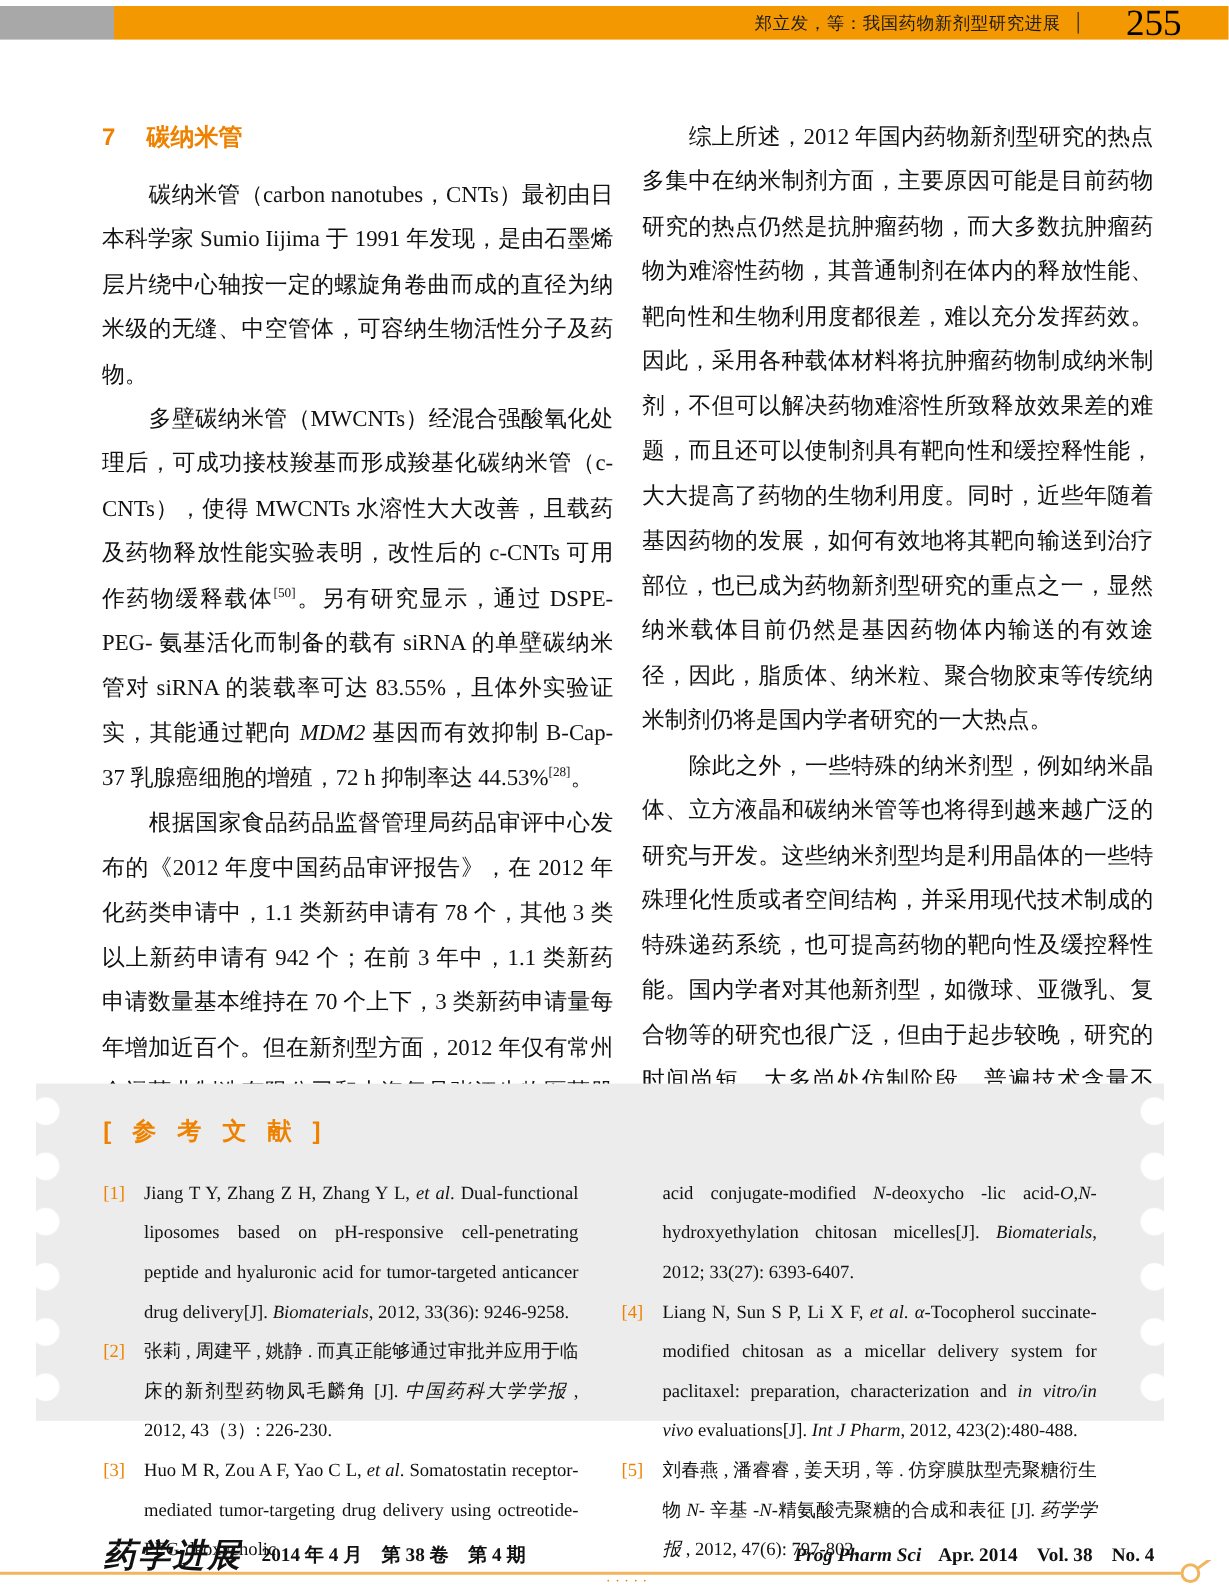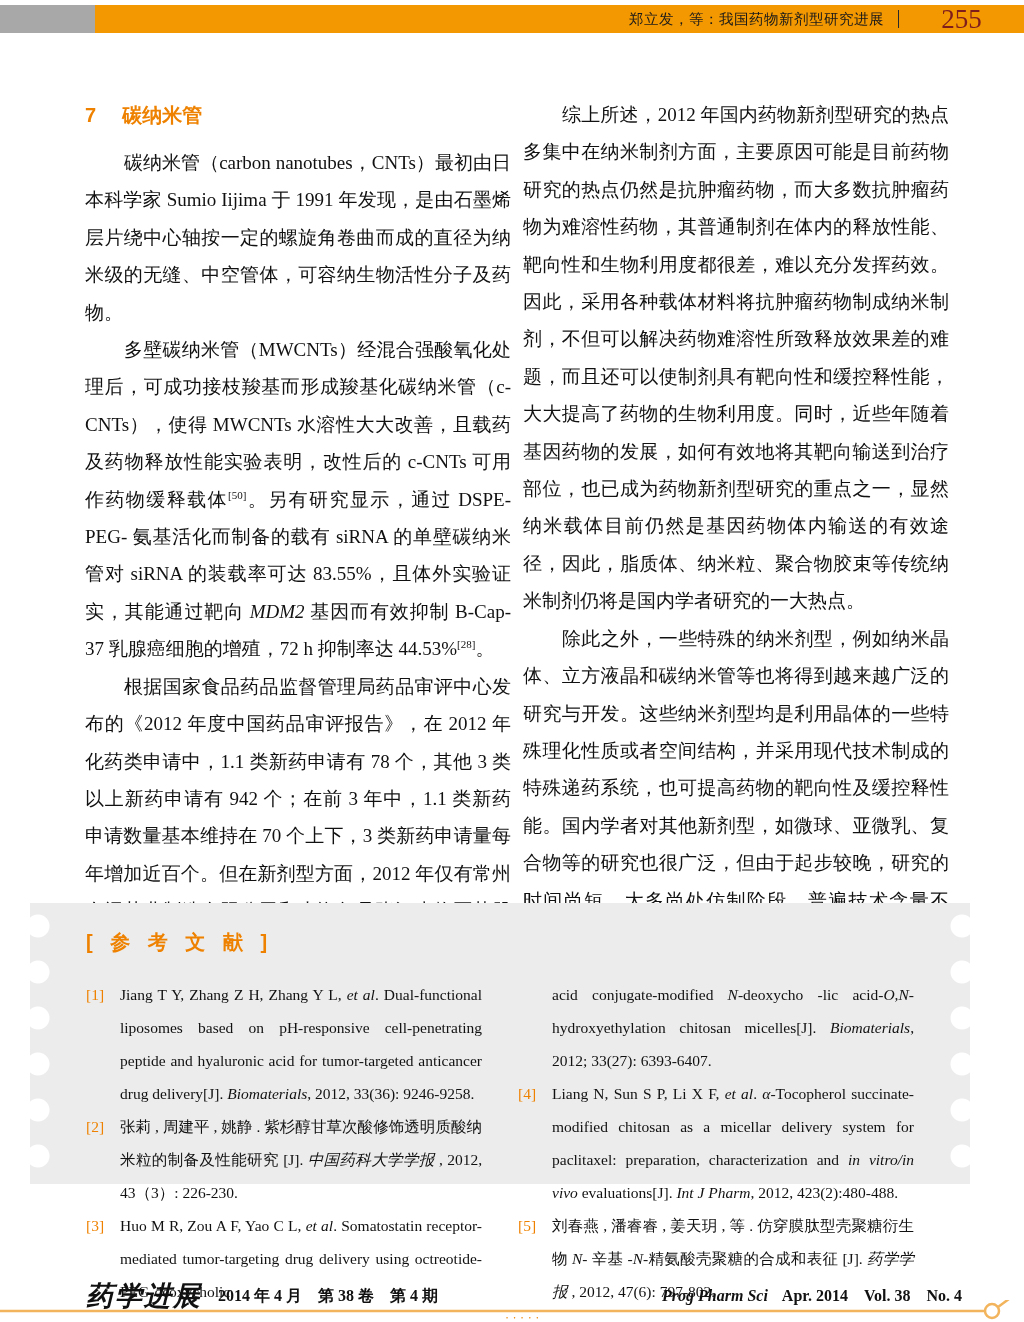--- a/index.html
+++ b/index.html
@@ -6,25 +6,25 @@
   .page{position:relative;width:1024px;height:1322px;background:#ffffff;overflow:hidden;
         font-family:"Liberation Serif","DejaVu Serif",serif;color:#111;}
 
   
   .head-bar{position:absolute;top:5px;left:0;width:1024px;height:28px;display:flex;}
   .head-gray{width:95px;height:100%;background:var(--bar-gray,#a8a8a8);}
   .head-orange{flex:1;height:100%;background:var(--bar-orange,#f39800);
                display:flex;align-items:center;justify-content:flex-end;}
   .running-title{font-size:14.5px;color:#1a1a1a;letter-spacing:.5px;margin-right:14px;}
   .head-divider{width:1px;height:18px;background:#2a2a2a;}
-  .page-number{width:125px;text-align:center;font-size:27px;line-height:28px;
-               font-family:"Liberation Serif",serif;color:#7f1d1d;}
+  .page-number{width:125px;text-align:center;font-size:31px;line-height:28px;
+               font-family:"Liberation Serif",serif;color:#000000;}
 
   
-  .columns{position:absolute;top:96px;left:85px;width:876px;display:flex;gap:12px;}
+  .columns{position:absolute;top:96px;left:85px;width:876px;display:flex;gap:24px;}
   .col{width:426px;}
   .sec-heading{font-family:"Liberation Sans","DejaVu Sans",sans-serif;font-weight:bold;
                color:var(--accent,#ee8200);font-size:20px;line-height:30px;margin:4px 0 14px 0;}
   .sec-num{margin-right:26px;}
   .para{margin:0;font-size:19px;line-height:37.4px;text-align:justify;text-justify:inter-ideograph;
         text-indent:39px;}
   .it{font-style:italic;}
   .sup{vertical-align:super;font-size:11px;line-height:0;}
 
   
@@ -91,21 +91,21 @@
     <div class="ref-inner">
       <div class="ref-header">[ 参 考 文 献 ]</div>
       <div class="ref-cols">
         <div class="ref-col" id="ref-left">
             <div class="ref-entry">
               <span class="ref-num">[1]</span>
               <div class="ref-text"><span>Jiang T Y, Zhang Z H, Zhang Y L, </span><span class="it">et al</span><span>. Dual-functional liposomes based on pH-responsive cell-penetrating peptide and hyaluronic acid for tumor-targeted anticancer drug delivery[J]. </span><span class="it">Biomaterials</span><span>, 2012, 33(36): 9246-9258.</span></div>
             </div>
             <div class="ref-entry">
               <span class="ref-num">[2]</span>
-              <div class="ref-text"><span>张莉 , 周建平 , 姚静 . 紫杉醇甘草次酸修饰透明质酸纳米粒的制备及性能研究 [J]. </span><span class="it">中国药科大学学报</span><span> , 2012, 43（3）: 226-230.</span></div>
+              <div class="ref-text"><span>张莉 , 周建平 , 姚静 . 而真正能够通过审批并应用于临床的新剂型药物凤毛麟角 [J]. </span><span class="it">中国药科大学学报</span><span> , 2012, 43（3）: 226-230.</span></div>
             </div>
             <div class="ref-entry">
               <span class="ref-num">[3]</span>
               <div class="ref-text"><span>Huo M R, Zou A F, Yao C L, </span><span class="it">et al</span><span>. Somatostatin receptor-mediated tumor-targeting drug delivery using octreotide-PEG-deoxycholic</span></div>
             </div>
           </div>
         <div class="ref-col" id="ref-right">
             <div class="ref-entry">
               <span class="ref-num"></span>
               <div class="ref-text"><span>acid conjugate-modified </span><span class="it">N</span><span>-deoxycho -lic acid-</span><span class="it">O,N</span><span>-hydroxyethylation chitosan micelles[J]. </span><span class="it">Biomaterials</span><span>, 2012; 33(27): 6393-6407.</span></div>

